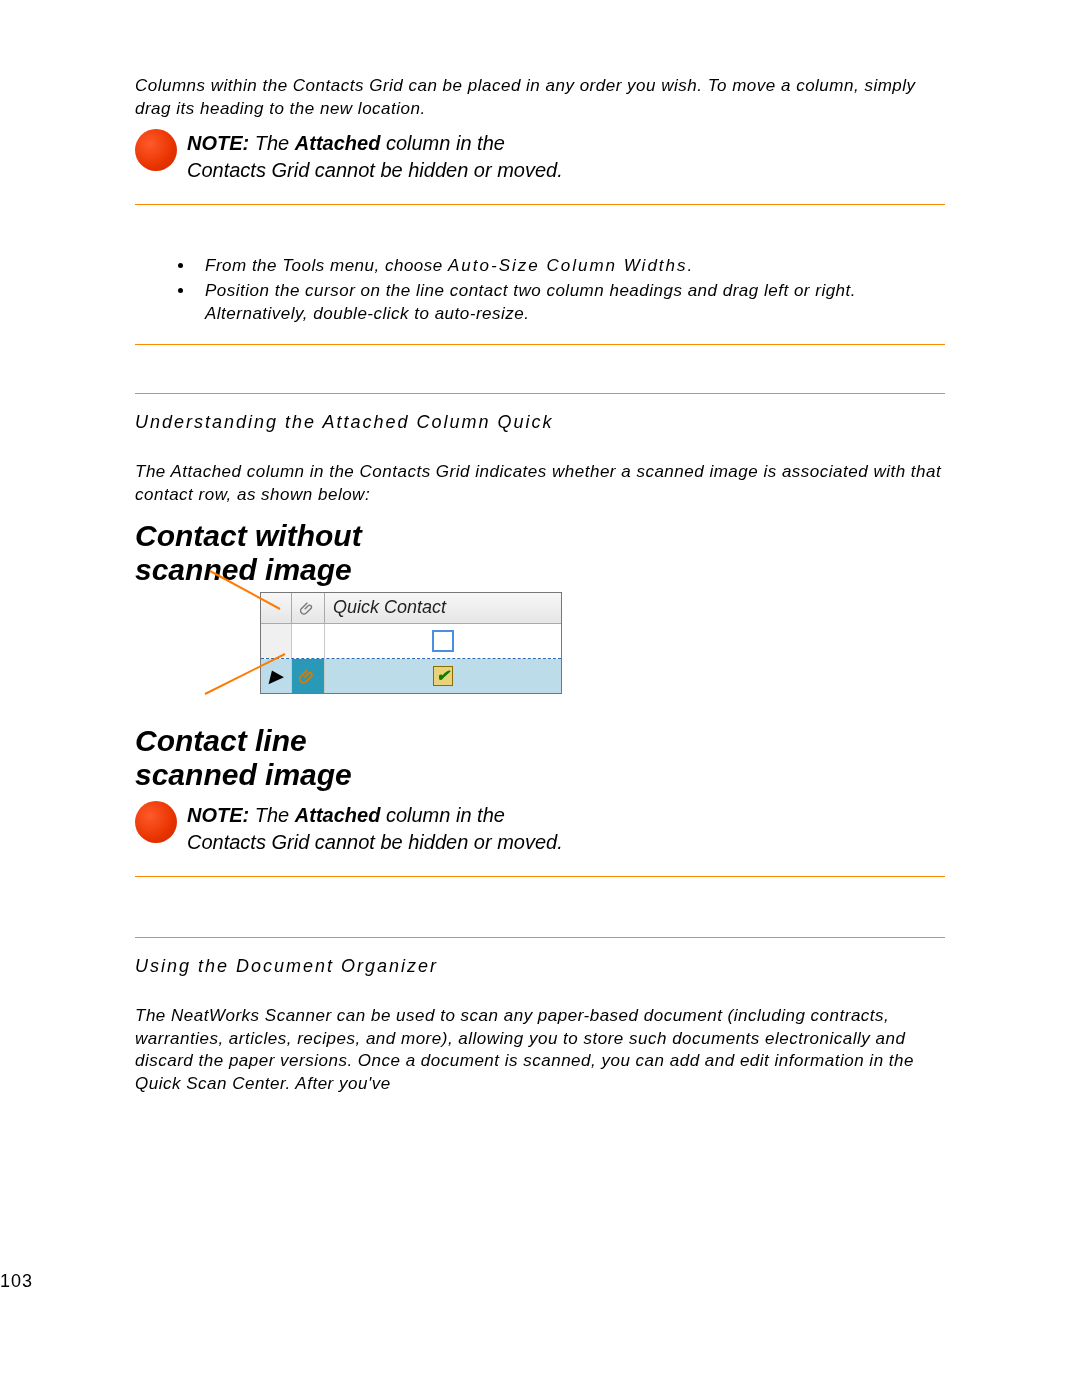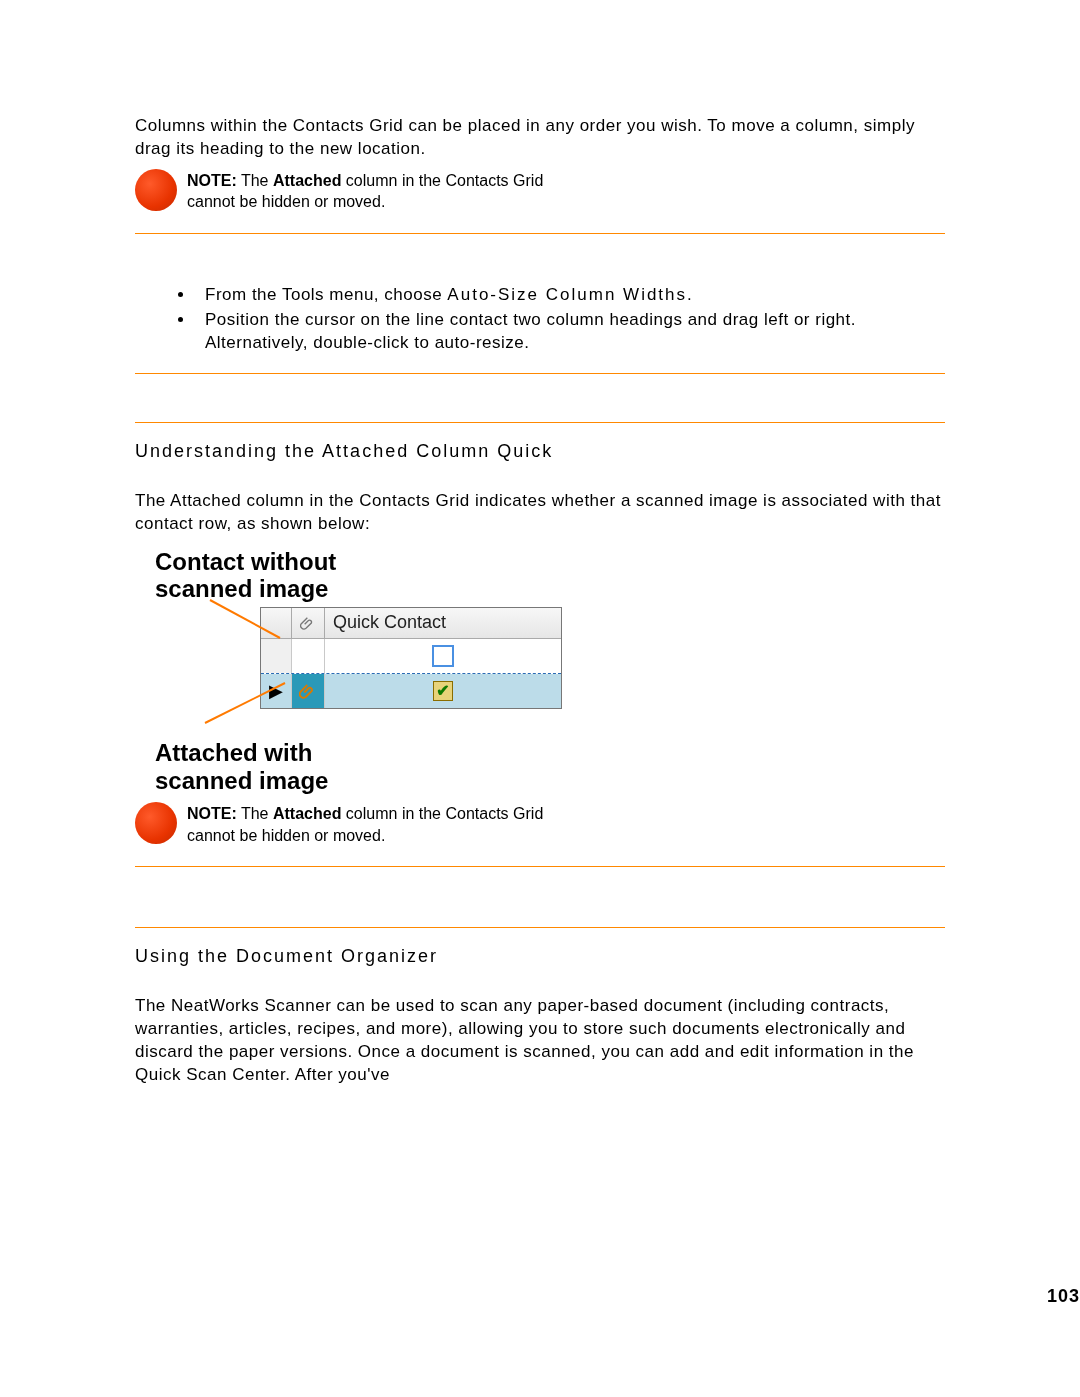--- a/index.html
+++ b/index.html
@@ -4,22 +4,23 @@
 <style>
   body {
     margin: 0;
     padding: 0;
     background: #ffffff;
     font-family: Verdana, Arial, sans-serif;
     width: 1080px;
     height: 1397px;
   }
   .page {
-    padding: 115px 135px 0 135px;
-    color: #000;
+    padding: 75px 135px 0 135px;
+    color: #000;
+    font-style: italic;
   }
   .body-text {
     font-size: 17px;
     line-height: 1.35;
     letter-spacing: 0.5px;
     margin: 0 0 6px 0;
   }
   .note-row {
     display: flex;
     align-items: flex-start;
@@ -29,21 +30,21 @@
   .red-dot {
     width: 42px;
     height: 42px;
     border-radius: 50%;
     background: radial-gradient(circle at 35% 35%, #ff5a2a, #e83300 60%, #c42a00);
     flex: 0 0 42px;
     margin-right: 10px;
   }
   .note-text {
     font-family: Verdana, Arial, sans-serif;
-    font-size: 16px;
+    font-size: 20px;
     line-height: 1.35;
     color: #000;
     max-width: 400px;
     padding-top: 1px;
   }
   .note-text .bold { font-weight: bold; }
   .hr {
     border: none;
     border-top: 1.5px solid #ff8800;
     margin: 0;
@@ -72,24 +73,23 @@
 
   
   .illus {
     margin: 12px 0 8px 0;
     width: 430px;
     position: relative;
   }
   .illus-label-top,
   .illus-label-bottom {
     font-family: Arial, sans-serif;
-    font-size: 24px;
+    font-size: 30px;
     font-weight: bold;
     line-height: 1.15;
-    margin-left: 20px;
   }
   .grid-box {
     margin-top: 4px;
     margin-left: 125px;
     width: 300px;
     border: 1px solid #777;
     font-family: Tahoma, Arial, sans-serif;
   }
   .grid-header {
     display: flex;
@@ -161,26 +161,25 @@
     position: absolute;
     left: 0; top: 0;
     width: 430px; height: 200px;
     pointer-events: none;
   }
 
   .illus-label-bottom { margin-top: 30px; }
 
   .page-number {
     position: absolute;
-    bottom: 90px;
+    bottom: 105px;
     left: 0; right: 0;
-    text-align: right;
+    text-align: left;
     font-size: 18px;
     letter-spacing: 1px;
-    font-weight: bold;
   }
 </style>
 </head>
 <body>
 
 <div class="page">
 
   <p class="body-text">Columns within the Contacts Grid can be placed in any order you wish. To move a column, simply drag its heading to the new location.</p>
 
   <div class="note-row">
@@ -247,21 +246,21 @@
               <path fill="none" stroke="#d97a00" stroke-width="2.5" d="M7 14l6-6a3 3 0 014 4l-8 8a5 5 0 01-7-7l9-9"></path>
             </svg>
         </div>
         <div class="rcell c3">
           <div class="checkbox-checked">✔</div>
         </div>
       </div>
     </div>
 
     <div class="illus-label-bottom">
-      <span>Attached with</span><br>
+      <span>Contact line</span><br>
       <span>scanned image</span>
     </div>
   </div>
 
   <div class="note-row">
     <div class="red-dot"></div>
     <div class="note-text">
       <span class="bold">NOTE:</span><span> The </span><span class="bold">Attached</span><span> column in the Contacts Grid cannot be hidden or moved.</span>
     </div>
   </div>

